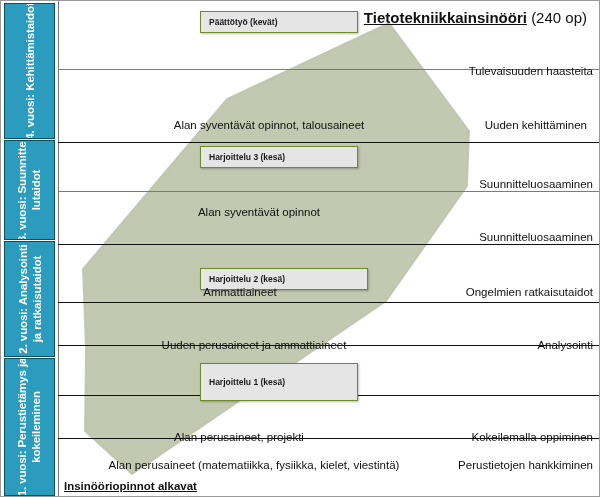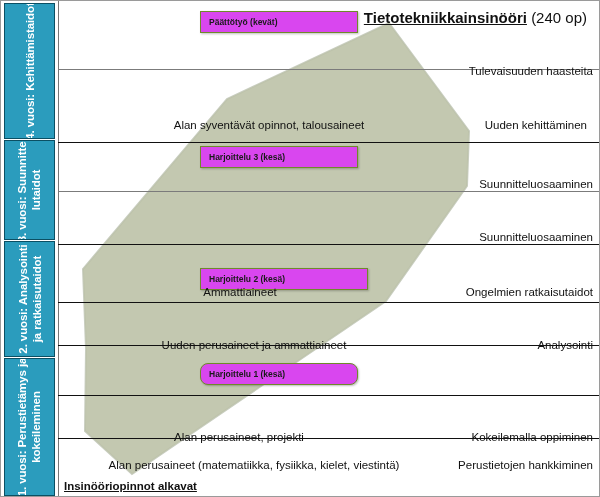--- a/index.html
+++ b/index.html
@@ -87,21 +87,21 @@
     font-size:11.5px;
     font-weight:bold;
     color:#111111;
     text-decoration:underline;
     white-space:nowrap;
   }
 
   
   .gbox{
     position:absolute;
-    background:#d946ef;
+    background:#e5e5e5;
     border:1px solid #6f8a2b;
     box-sizing:border-box;
     box-shadow:1px 1px 2px rgba(0,0,0,.25);
     display:flex;align-items:center;
   }
   .gbox span{
     font-size:8.5px;
     font-weight:bold;
     color:#1a1a1a;
     padding-left:8px;
@@ -156,25 +156,26 @@
 
   <div class="gbox" style="left:199px;top:10px;width:158px;height:22px;">
     <span>Päättötyö (kevät)</span>
   </div>
   <div class="gbox" style="left:199px;top:145px;width:158px;height:22px;">
     <span>Harjoittelu 3 (kesä)</span>
   </div>
   <div class="gbox" style="left:199px;top:267px;width:168px;height:22px;">
     <span>Harjoittelu 2 (kesä)</span>
   </div>
-  <div class="gbox" style="left:199px;top:362px;width:158px;height:22px;border-radius:8px;">
+  <div class="gbox" style="left:199px;top:362px;width:158px;height:38px;">
     <span>Harjoittelu 1 (kesä)</span>
   </div>
 
   <div class="lbl center" style="left:268px;top:118px;">Alan syventävät opinnot, talousaineet</div>
+  <div class="lbl center" style="left:258px;top:205px;">Alan syventävät opinnot</div>
   <div class="lbl center" style="left:239px;top:285px;">Ammattiaineet</div>
   <div class="lbl center" style="left:253px;top:338px;">Uuden perusaineet ja ammattiaineet</div>
   <div class="lbl center" style="left:253px;top:458px;">Alan perusaineet (matematiikka, fysiikka, kielet, viestintä)</div>
   <div class="lbl center" style="left:238px;top:430px;">Alan perusaineet, projekti</div>
 
   <div class="lbl right" style="right:6px;top:64px;">Tulevaisuuden haasteita</div>
   <div class="lbl right" style="right:12px;top:118px;">Uuden kehittäminen</div>
   <div class="lbl right" style="right:6px;top:177px;">Suunnitteluosaaminen</div>
   <div class="lbl right" style="right:6px;top:230px;">Suunnitteluosaaminen</div>
   <div class="lbl right" style="right:6px;top:285px;">Ongelmien ratkaisutaidot</div>

